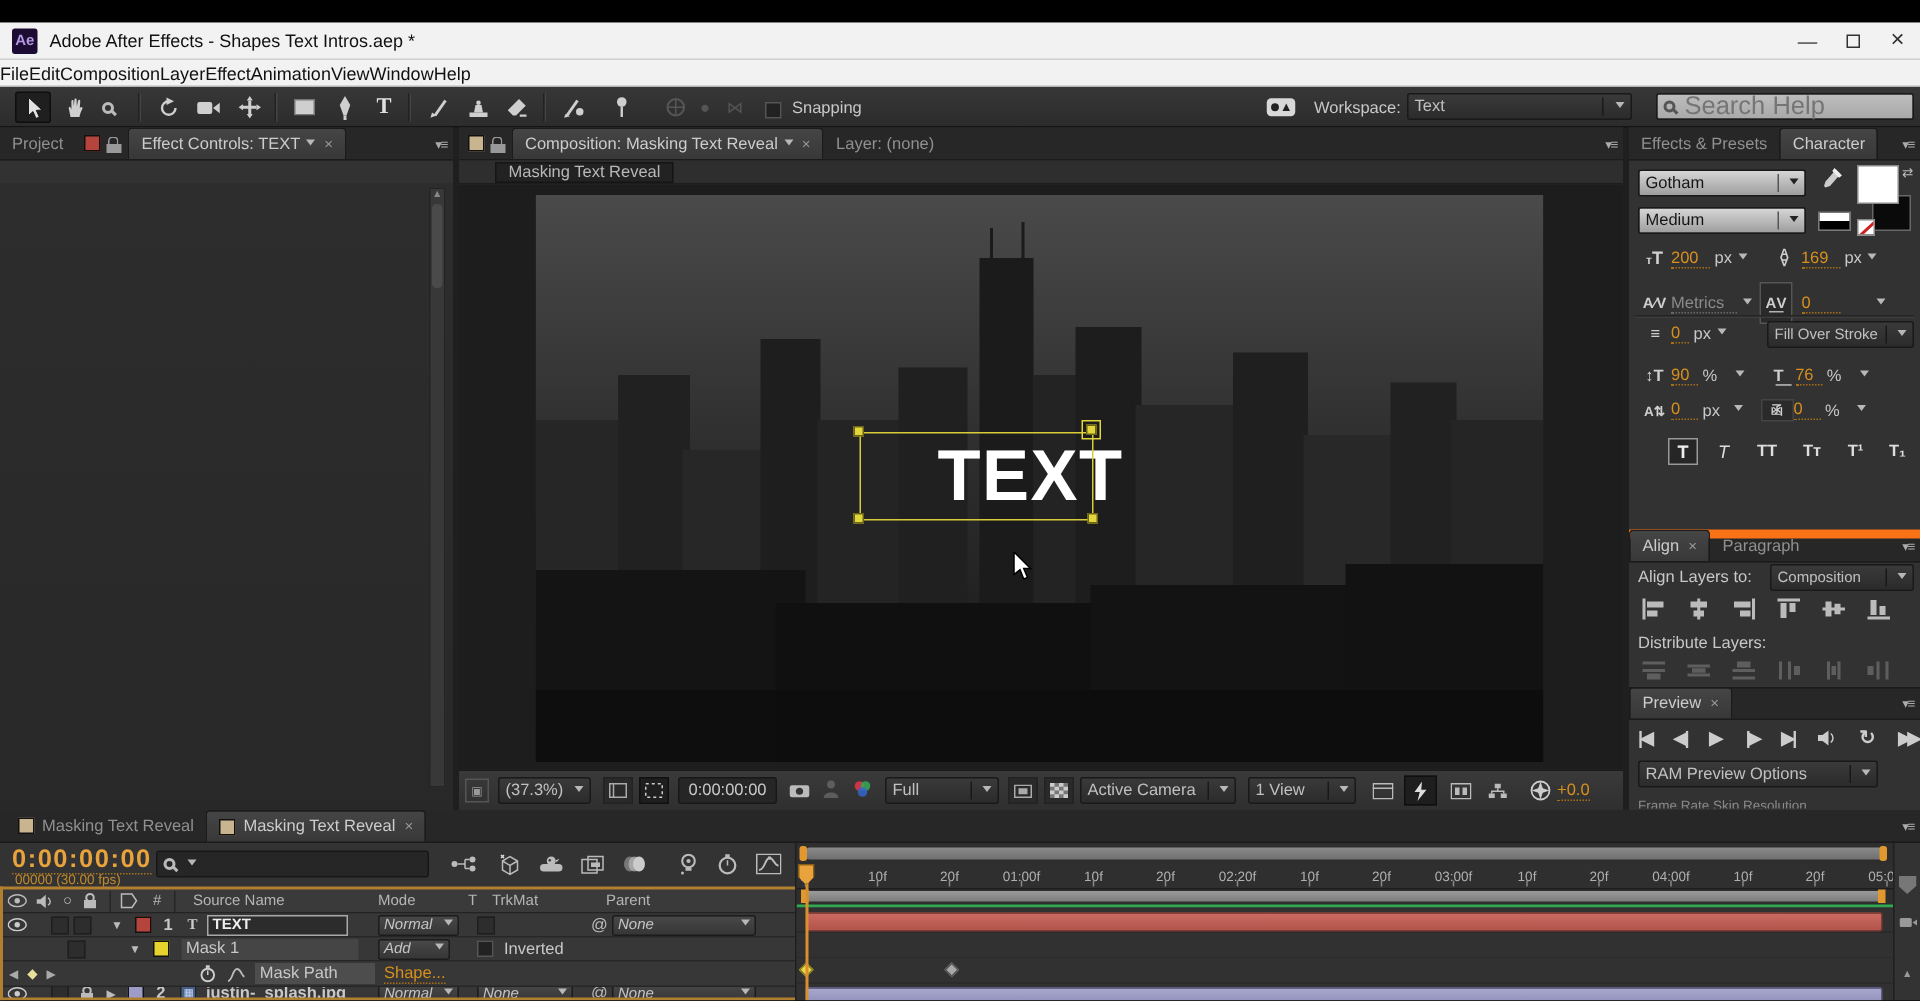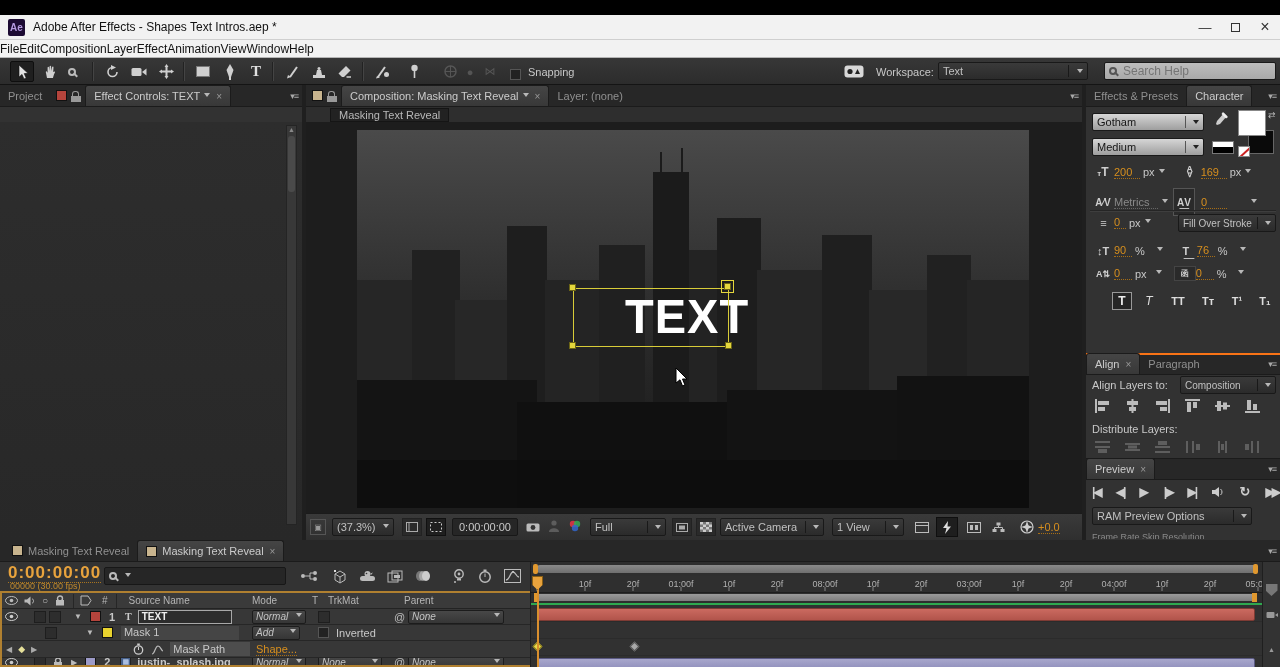--- a/index.html
+++ b/index.html
@@ -26,21 +26,21 @@
   #restoreglyph{width:9px;height:9px;border:1.5px solid #333;background:#f2f2f2;position:relative;}
   #menubar{position:absolute;left:0;top:40px;width:1280px;height:18px;background:#f2f2f2;display:flex;align-items:center;border-bottom:1px solid #b5b5b5;}
   .menuitem{font-size:12px;color:#111;padding:0 0;}
   
   #toolbar{position:absolute;left:0;top:58px;width:1280px;height:27px;background:linear-gradient(#373737,#2c2c2c);border-bottom:1px solid #141414;}
   .tool{position:absolute;top:3px;width:24px;height:21px;display:flex;align-items:center;justify-content:center;border-radius:2px;}
   .tool.active{background:#1f1f1f;border:1px solid #0e0e0e;}
   .tsep{position:absolute;top:4px;width:1px;height:19px;background:#222;box-shadow:1px 0 0 #444;}
   .cb{display:inline-block;width:11px;height:11px;background:#222;border:1px solid #555;vertical-align:middle;}
   #searchhelp{position:absolute;right:4px;top:4px;width:172px;height:18px;background:linear-gradient(#bdbdbd,#a9a9a9);border:1px solid #1a1a1a;border-radius:2px;display:flex;align-items:center;padding:0 4px;}
-  #searchhelp input{border:none;background:transparent;outline:none;font-size:12px;color:#333;width:130px;}
+  #searchhelp input{border:none;background:transparent;outline:none;font-size:17px;color:#333;width:130px;}
   .mag{display:inline-block;width:8px;height:8px;border:2px solid #555;border-radius:50%;position:relative;margin-right:4px;}
   .mag:after{content:"";position:absolute;width:5px;height:2px;background:#555;transform:rotate(45deg);right:-4px;bottom:-2px;}
   .magl{border-color:#bbb;}.magl:after{background:#bbb;}
   
   .panel{position:absolute;background:#323232;}
   .tabbar{position:absolute;left:0;top:0;right:0;height:22px;background:#272727;border-bottom:1px solid #1b1b1b;display:flex;align-items:flex-end;}
   .tab{height:21px;display:flex;align-items:center;padding:0 8px;font-size:11px;color:#909090;}
   .tab.active{background:linear-gradient(#454545,#383838);color:#cccccc;border:1px solid #1b1b1b;border-bottom:none;border-radius:3px 3px 0 0;}
   .tab .x{margin-left:6px;color:#999;font-size:10px;}
   .pmenu{margin-left:auto;margin-right:4px;margin-bottom:5px;color:#aaa;font-size:9px;letter-spacing:-1px;}
@@ -496,21 +496,21 @@
   </div>
   <div class="abs" style="left:1112px;top:292px;display:flex;gap:7px;">
     <span class="ic" style="width:20px;height:18px;background:#262626;border:1px solid #999;color:#eee;font-weight:bold;font-size:12px;">T</span>
     <span class="ic" style="width:20px;height:18px;color:#ddd;font-style:italic;font-size:12px;">T</span>
     <span class="ic" style="width:24px;height:18px;color:#ddd;font-weight:bold;font-size:11px;">TT</span>
     <span class="ic" style="width:22px;height:18px;color:#ddd;font-weight:bold;font-size:11px;">Tт</span>
     <span class="ic" style="width:22px;height:18px;color:#ddd;font-weight:bold;font-size:11px;">T¹</span>
     <span class="ic" style="width:20px;height:18px;color:#ddd;font-weight:bold;font-size:11px;">T₁</span>
   </div>
 
-  <div class="abs" style="left:1086px;top:353px;width:194px;height:22px;background:#272727;border-top:2px solid #f97316;border-bottom:1px solid #1b1b1b;display:flex;align-items:flex-end;">
+  <div class="abs" style="left:1086px;top:353px;width:194px;height:22px;background:#272727;border-top:6px solid #f97316;border-bottom:1px solid #1b1b1b;display:flex;align-items:flex-end;">
     <span class="tab active">
         <span>Align</span>
         <span class="x">×</span>
       </span>
     <span class="tab">Paragraph</span>
     <span class="pmenu">▾≡</span>
   </div>
   <div class="abs txt" style="left:1092px;top:379px;">Align Layers to:</div>
   <div class="ddd" style="left:1180px;top:376px;width:96px;">
       <span class="sp" style="font-size:10px;">Composition</span>
@@ -813,21 +813,21 @@
         <span class="tick" style="left:54px;">10f</span>
           <span class="tickm" style="left:54px;"></span>
         <span class="tick" style="left:102px;">20f</span>
           <span class="tickm" style="left:102px;"></span>
         <span class="tick" style="left:150px;">01:00f</span>
           <span class="tickm" style="left:150px;"></span>
         <span class="tick" style="left:198px;">10f</span>
           <span class="tickm" style="left:198px;"></span>
         <span class="tick" style="left:246px;">20f</span>
           <span class="tickm" style="left:246px;"></span>
-        <span class="tick" style="left:294px;">08:00f</span>
+        <span class="tick" style="left:294px;">02:20f</span>
           <span class="tickm" style="left:294px;"></span>
         <span class="tick" style="left:342px;">10f</span>
           <span class="tickm" style="left:342px;"></span>
         <span class="tick" style="left:390px;">20f</span>
           <span class="tickm" style="left:390px;"></span>
         <span class="tick" style="left:438px;">03:00f</span>
           <span class="tickm" style="left:438px;"></span>
         <span class="tick" style="left:487px;">10f</span>
           <span class="tickm" style="left:487px;"></span>
         <span class="tick" style="left:535px;">20f</span>

